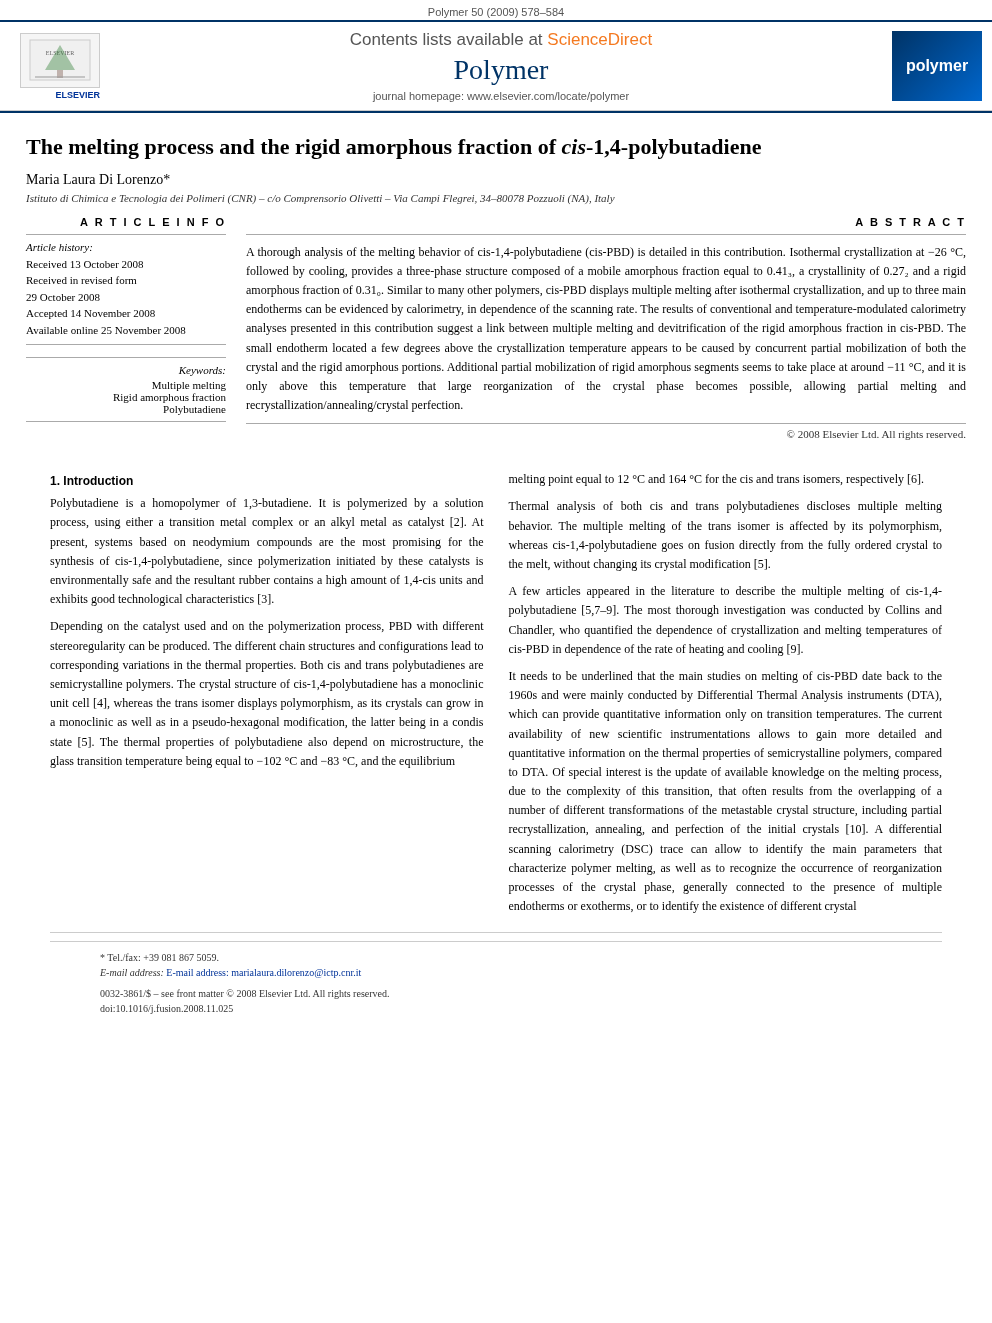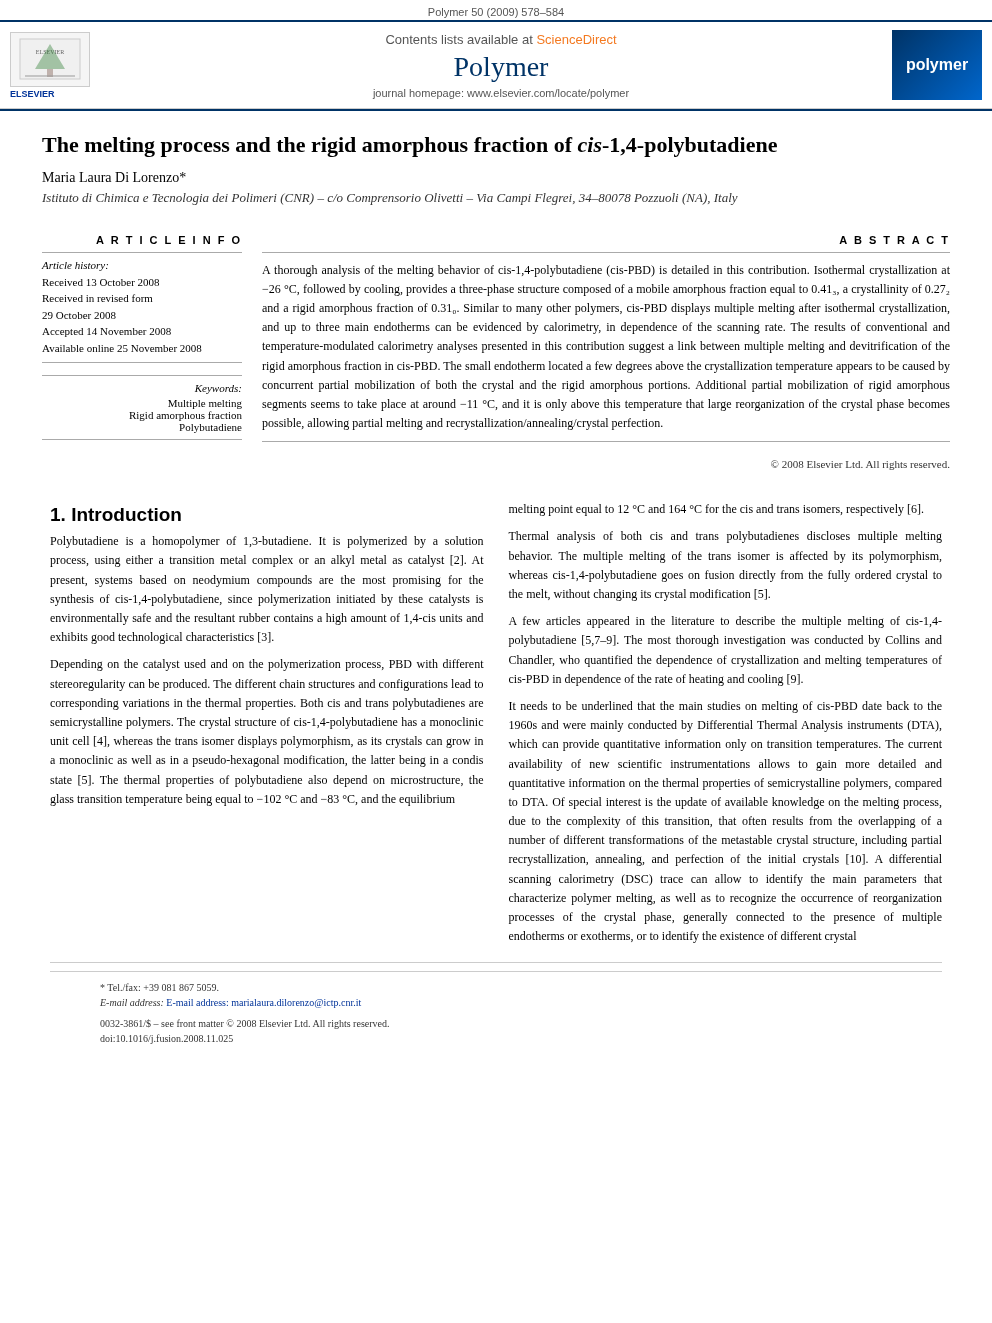--- a/index.html
+++ b/index.html
@@ -26,21 +26,21 @@
       border-top: 2px solid #003366;
       border-bottom: 1px solid #ccc;
       padding: 8px 10px;
       background: #fff;
     }
 
     .elsevier-logo {
       width: 90px;
       display: flex;
       flex-direction: column;
-      align-items: flex-start;
+      align-items: flex-end;
       margin-right: 10px;
     }
 
     .elsevier-logo .logo-box {
       width: 80px;
       height: 55px;
       border: 1px solid #ccc;
       display: flex;
       align-items: center;
       justify-content: center;
@@ -56,21 +56,21 @@
       font-family: Arial, sans-serif;
       font-weight: bold;
     }
 
     .journal-center {
       flex: 1;
       text-align: center;
     }
 
     .sciencedirect-line {
-      font-size: 13px;
+      font-size: 17px;
       color: #555;
       font-family: Arial, sans-serif;
       margin-bottom: 4px;
     }
 
     .journal-name-header {
       font-size: 28px;
       font-family: 'Times New Roman', serif;
       color: #003366;
       font-weight: normal;
@@ -96,45 +96,45 @@
       font-weight: bold;
       font-family: Arial, sans-serif;
     }
 
     .polymer-logo-right .poly-text {
       font-size: 16px;
       font-weight: bold;
     }
 
     .content-area {
-      padding: 20px 42px;
+      padding: 20px 26px;
     }
 
     .article-title {
       font-size: 22px;
       font-weight: bold;
       font-family: 'Times New Roman', serif;
       margin-bottom: 10px;
       line-height: 1.3;
     }
 
     .article-title em {
       font-style: italic;
     }
 
     .author-name {
       font-size: 14px;
       margin-bottom: 4px;
     }
 
     .author-affiliation {
-      font-size: 13px;
+      font-size: 11px;
       font-style: italic;
       color: #333;
-      margin-bottom: 28px;
+      margin-bottom: 12px;
     }
 
     .two-col {
       display: flex;
       gap: 20px;
       margin-top: 10px;
     }
 
     .left-col {
       width: 200px;
@@ -193,21 +193,21 @@
       line-height: 1.6;
       text-align: justify;
       border-top: 1px solid #aaa;
       border-bottom: 1px solid #aaa;
       padding: 8px 0;
     }
 
     .copyright-line {
       font-size: 11px;
       text-align: right;
-      margin-top: 16px;
+      margin-top: 4px;
       color: #333;
     }
 
     .main-body {
       padding: 10px 50px 20px;
     }
 
     .body-two-col {
       display: flex;
       gap: 25px;
@@ -215,21 +215,21 @@
 
     .body-left {
       flex: 1;
     }
 
     .body-right {
       flex: 1;
     }
 
     .section-title {
-      font-size: 19px;
+      font-size: 12px;
       font-weight: bold;
       font-family: Arial, sans-serif;
       margin-bottom: 6px;
       margin-top: 4px;
     }
 
     .section-title .section-num {
       font-weight: bold;
     }
 

